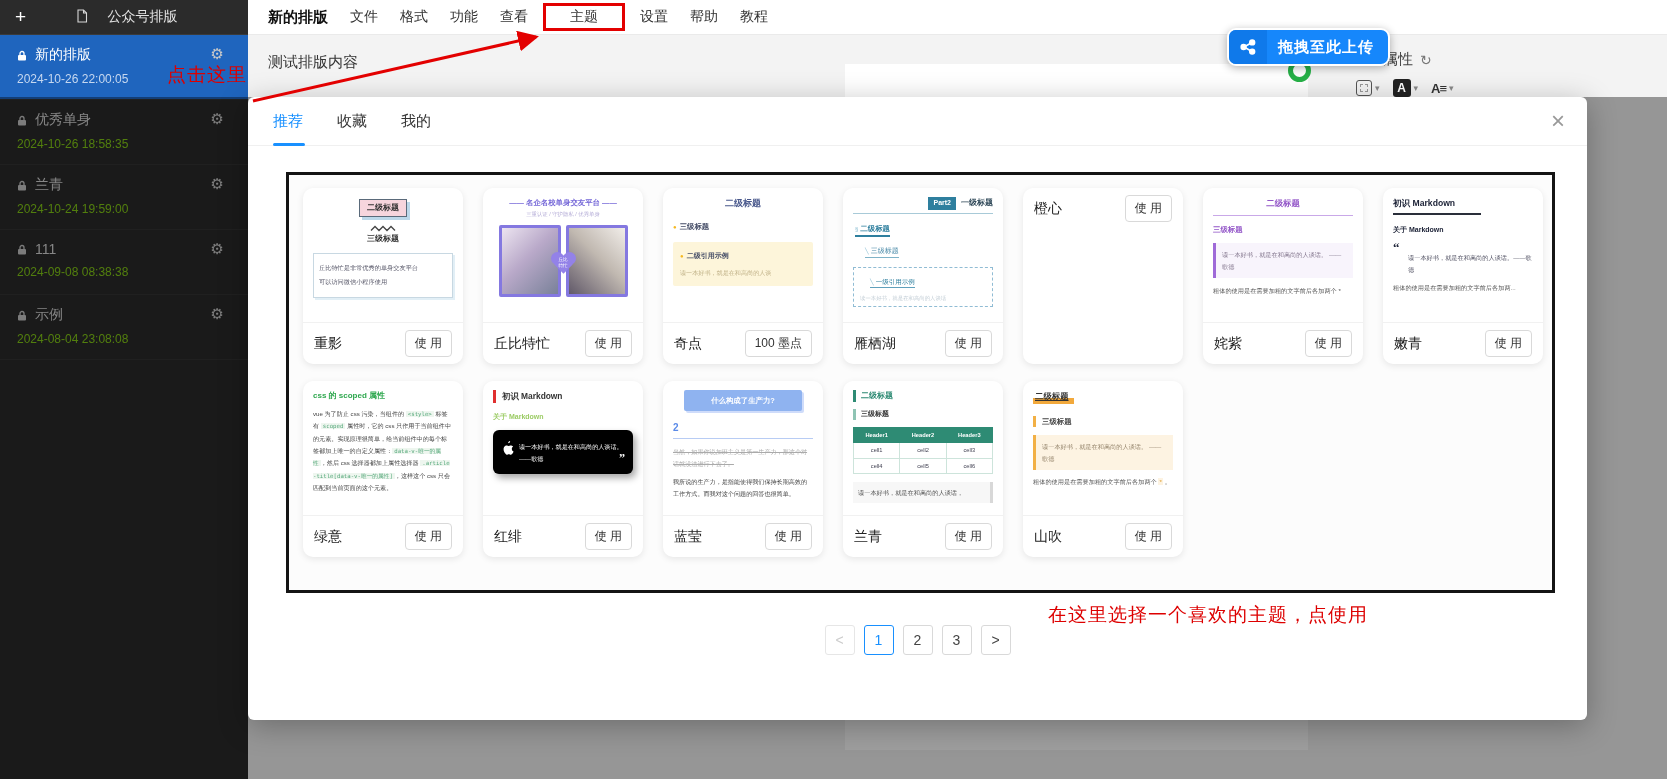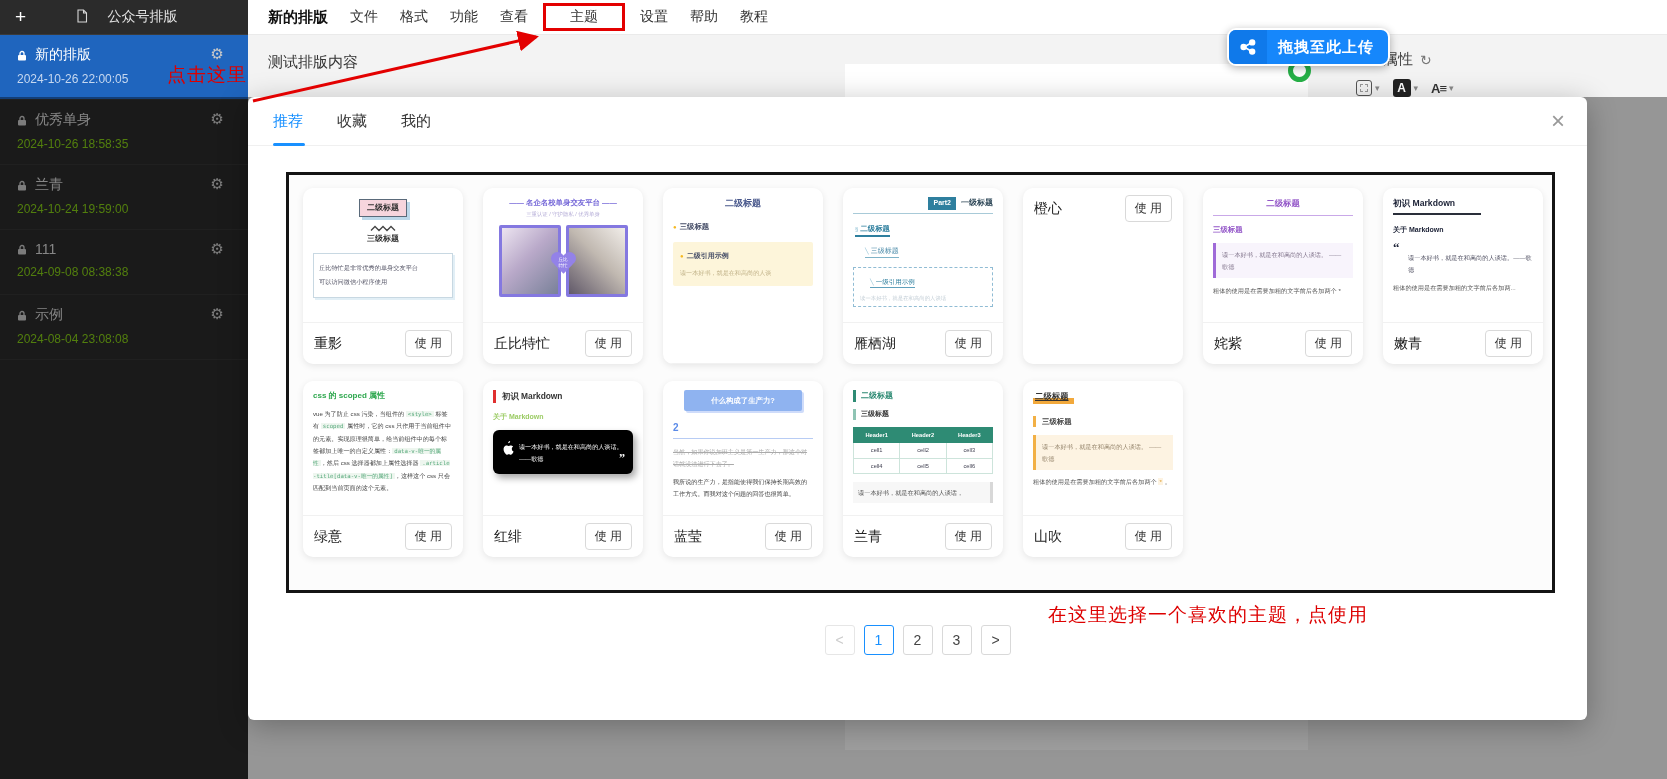--- a/index.html
+++ b/index.html
@@ -350,20 +350,24 @@
 
         <div class="card">
           <div class="pv pv3">
             <div class="h2">二级标题</div>
             <div class="h3row"><span class="dot">●</span><span>三级标题</span></div>
             <div class="qbox">
               <div class="qt"><span class="dot">●</span><span>二级引用示例</span></div>
               <div class="qb">读一本好书，就是在和高尚的人谈</div>
             </div>
           </div>
+          <div class="ft">
+              <span class="nm">奇点</span>
+              <button class="use">100 墨点</button>
+            </div>
         </div>
 
         <div class="card">
           <div class="pv pv4">
             <div class="r1">
                 <span class="part">Part2</span>
                 <span class="h1">一级标题</span>
               </div>
             <div><span class="h2"><span class="mk">§</span><span>二级标题</span></span></div>
             <div><span class="h3"><span class="mk">╲</span><span>三级标题</span></span></div>

